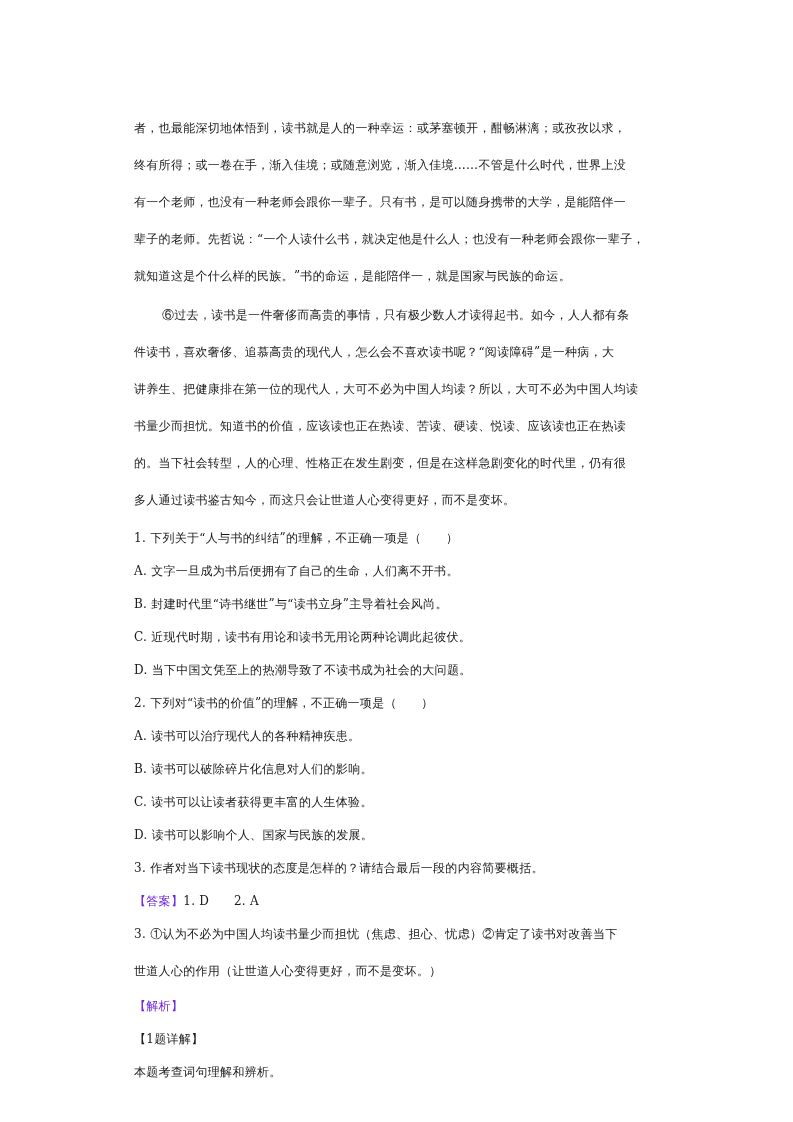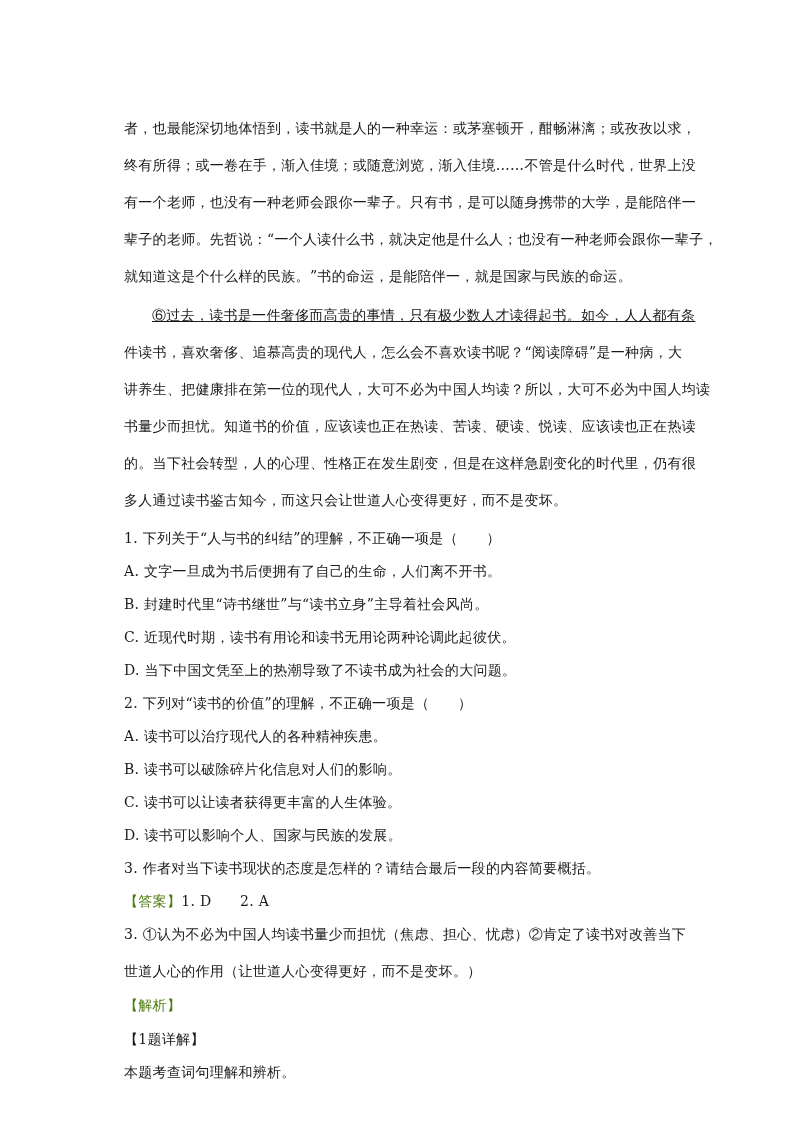--- a/index.html
+++ b/index.html
@@ -1,21 +1,21 @@
 <!DOCTYPE html>
 <html><head>
 <meta charset="utf-8">
 <style>
   html, body { margin: 0; padding: 0; background: #ffffff; }
   body { width: 793px; height: 1122px; position: relative; overflow: hidden;
          font-family: "DejaVu Serif", "Liberation Serif", serif; color: #1a1a1a; }
   .page { position: absolute; left: 118px; top: 0; width: 570px; }
-  .line { position: absolute; left: 6px; font-size: 14px; white-space: nowrap; line-height: 20px; letter-spacing: 0.3px; }
-  .indent { padding-left: 28px; text-decoration: underline; }
-  .tag { color: #4d7c0f; font-family: Liberation Serif, serif; }
+  .line { position: absolute; left: 16px; font-size: 12px; white-space: nowrap; line-height: 20px; letter-spacing: 0.3px; }
+  .indent { padding-left: 28px; }
+  .tag { color: #6d28d9; font-family: Liberation Serif, serif; }
 </style>
 </head>
 <body>
 
 <div class="page">
   <div class="line" style="top:118px">者，也最能深切地体悟到，读书就是人的一种幸运：或茅塞顿开，酣畅淋漓；或孜孜以求，</div>
   <div class="line" style="top:155px">终有所得；或一卷在手，渐入佳境；或随意浏览，渐入佳境……不管是什么时代，世界上没</div>
   <div class="line" style="top:192px">有一个老师，也没有一种老师会跟你一辈子。只有书，是可以随身携带的大学，是能陪伴一</div>
   <div class="line" style="top:229px">辈子的老师。先哲说：“一个人读什么书，就决定他是什么人；也没有一种老师会跟你一辈子，</div>
   <div class="line" style="top:266px">就知道这是个什么样的民族。”书的命运，是能陪伴一，就是国家与民族的命运。</div>

